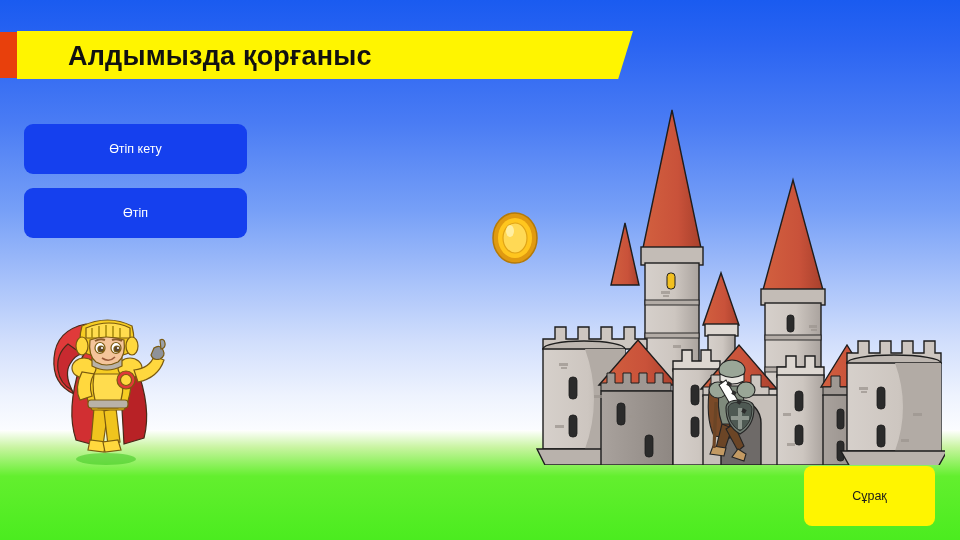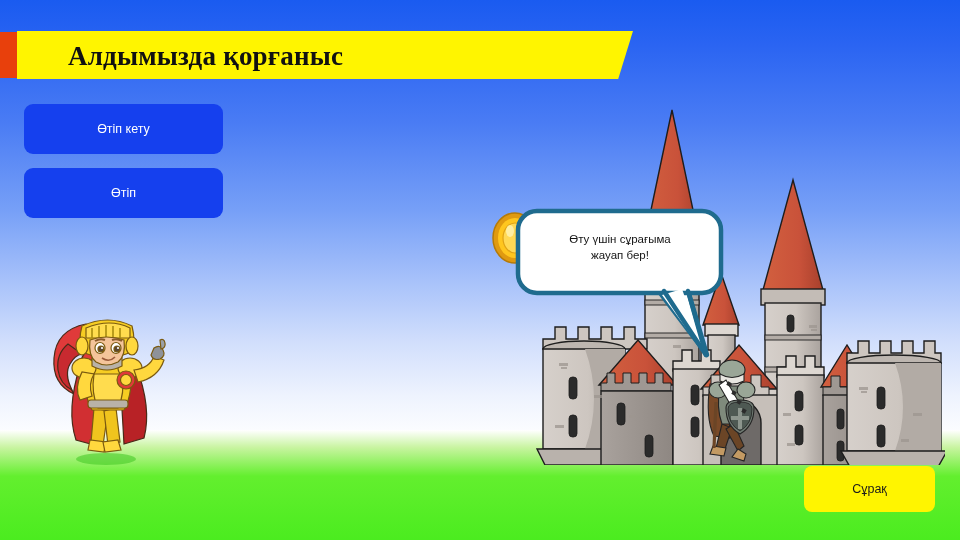--- a/index.html
+++ b/index.html
@@ -64,47 +64,47 @@
   .banner-title {
     position: absolute;
     left: 68px; top: 37px;
     width: 560px; height: 40px;
     line-height: 38px;
     font-size: 27px;
     font-weight: bold;
     color: #111111;
     letter-spacing: 0.2px;
     white-space: nowrap;
-    font-family: Liberation Serif, serif;
   }
 
   
   .menu-btn {
     position: absolute;
     left: 24px;
-    width: 199px;
+    width: 223px;
     height: 50px;
     border-radius: 9px;
     background: #1540ee;
     color: #ffffff;
     font-size: 12.5px;
     display: flex;
     align-items: center;
     justify-content: center;
     cursor: pointer;
     user-select: none;
+    margin-top: 20px;
   }
   #btn-skip { top: 104px; }
   #btn-enter { top: 168px; }
 
   
   .question-btn {
     position: absolute;
     left: 804px; top: 466px;
-    width: 131px; height: 46px;
+    width: 131px; height: 60px;
     border-radius: 8px;
     background: #fff500;
     color: #1b1b1b;
     font-size: 12.5px;
     display: flex;
     align-items: center;
     justify-content: center;
     cursor: pointer;
     user-select: none;
   }
@@ -295,31 +295,20 @@
 
   <div class="coin">
     <svg width="46" height="52" viewBox="0 0 46 52" xmlns="http://www.w3.org/2000/svg">
       <ellipse cx="23" cy="26" rx="22" ry="25" fill="#e09a10" stroke="#b57a08" stroke-width="1.5"></ellipse>
       <ellipse cx="23" cy="26" rx="17" ry="20" fill="#ffc61e"></ellipse>
       <ellipse cx="23" cy="26" rx="12" ry="15" fill="#ffd955" stroke="#e0a417" stroke-width="1.2"></ellipse>
       <ellipse cx="18" cy="19" rx="4" ry="6" fill="#fff2b0" opacity="0.85"></ellipse>
     </svg>
   </div>
 
-  <div class="bubble-wrap">
-    <svg width="215" height="160" viewBox="0 0 215 160" xmlns="http://www.w3.org/2000/svg">
-      <path d="M175 82 L195 150 L148 88 Z" fill="#ffffff" stroke="#1f6b8e" stroke-width="4.5" stroke-linejoin="round"></path>
-      <rect x="6" y="6" width="203" height="82" rx="19" ry="19" fill="#ffffff" stroke="#1f6b8e" stroke-width="4.5"></rect>
-      <path d="M170 84 L193 149 L150 90 Z" fill="#ffffff" stroke="none"></path>
-      <path d="M152 86 L194 150" stroke="#1f6b8e" stroke-width="4.5" stroke-linecap="round"></path>
-      <path d="M176 86 L194 150" stroke="#1f6b8e" stroke-width="4.5" stroke-linecap="round"></path>
-    </svg>
-    <div class="bubble-text">Өту үшін сұрағыма
-жауап бер!</div>
-  </div>
 
   <div class="knight">
     <svg width="140" height="170" viewBox="0 0 140 170" xmlns="http://www.w3.org/2000/svg">
       <ellipse cx="68" cy="163" rx="30" ry="6" fill="#3fc722" opacity="0.55"></ellipse>
       <g stroke="#4a2a18" stroke-width="1.2">
 
         <path d="M48 28 q-30 6 -32 34 -2 26 20 36 -12 -18 -4 -32 6 -10 16 -10 -8 8 -4 18 10 -14 20 -14 -10 -16 -16 -32 Z" fill="#e03a3a"></path>
         <path d="M30 48 q-12 10 -10 26 2 14 14 20 -8 -16 -2 -26 5 -9 12 -10 Z" fill="#c82a30"></path>
 
         <path d="M42 70 q-14 44 -4 74 l22 6 6 -72 Z" fill="#d12f32"></path>

